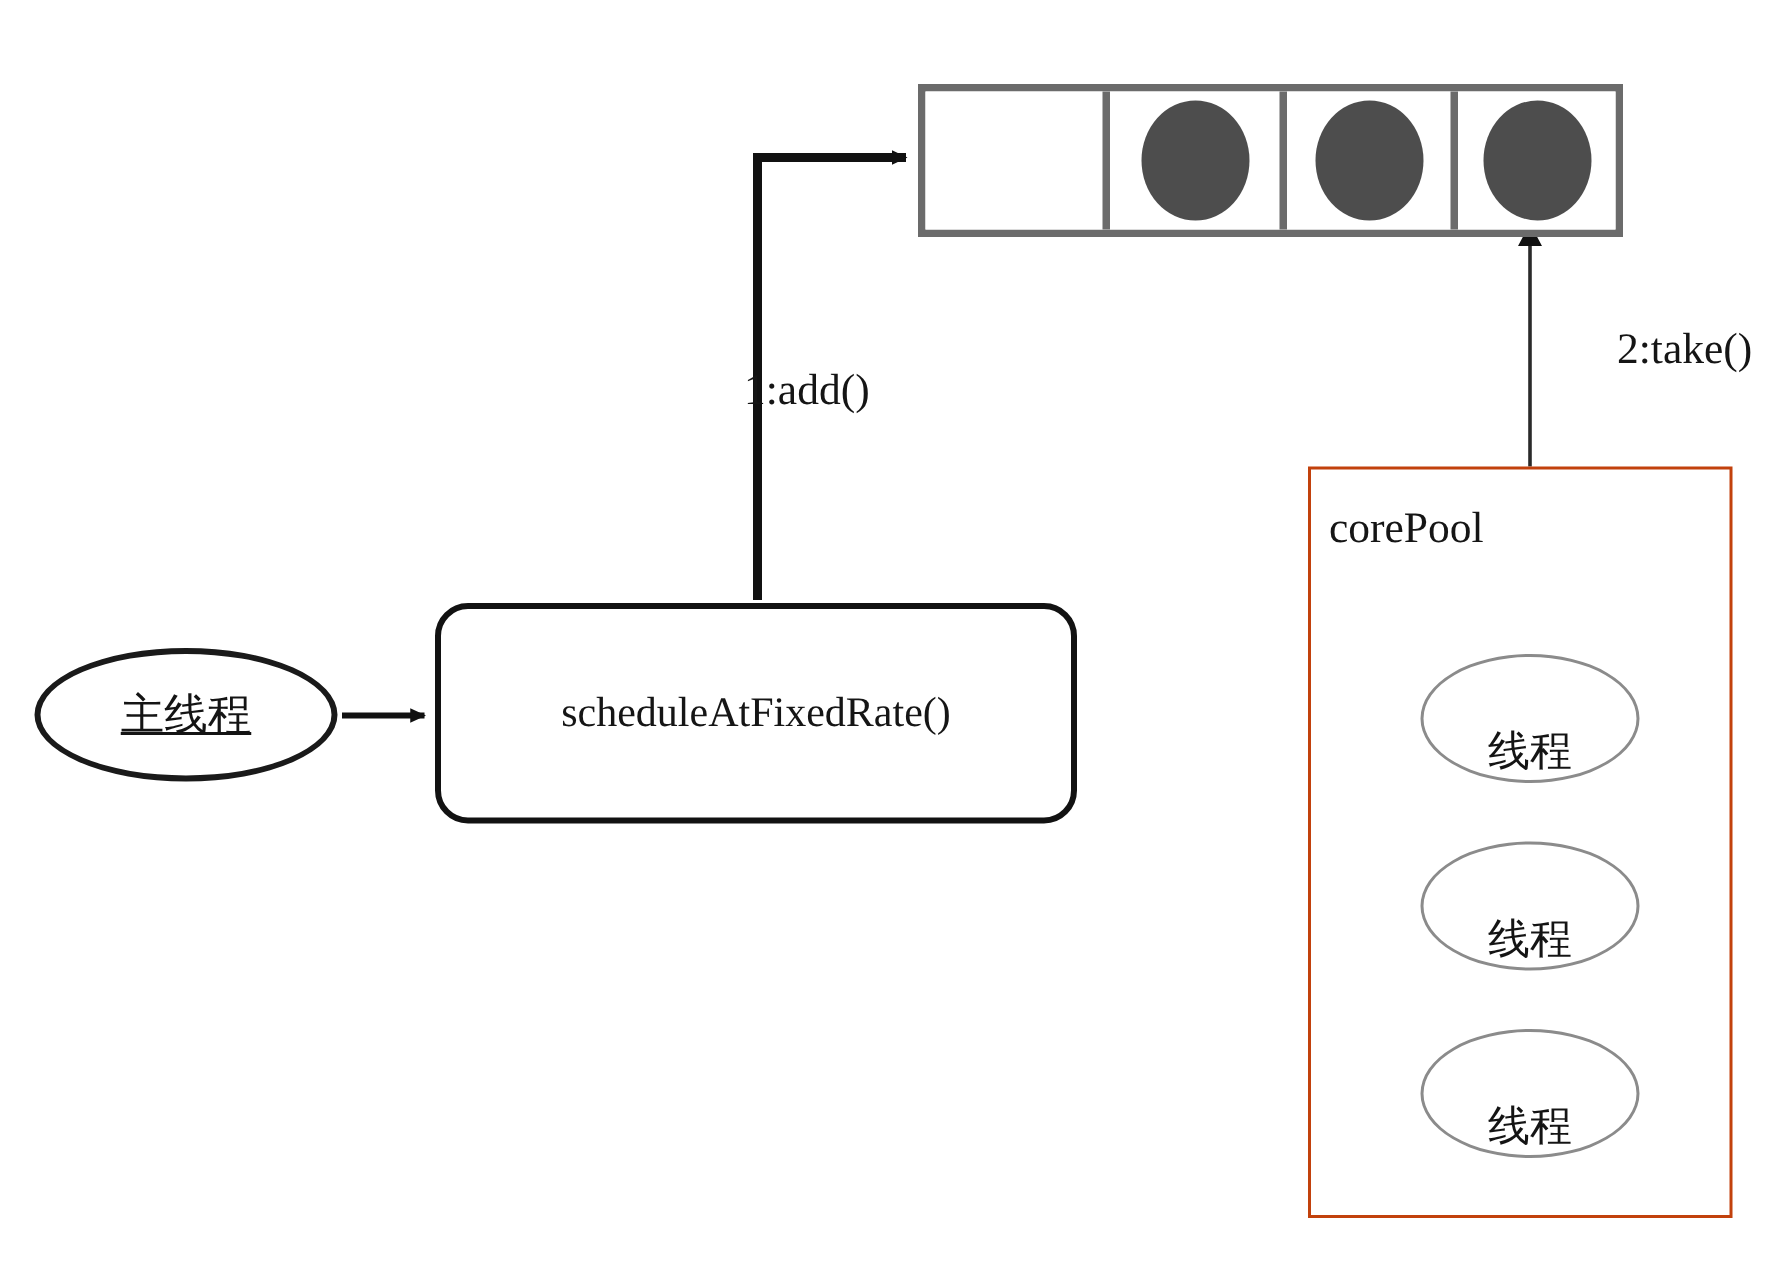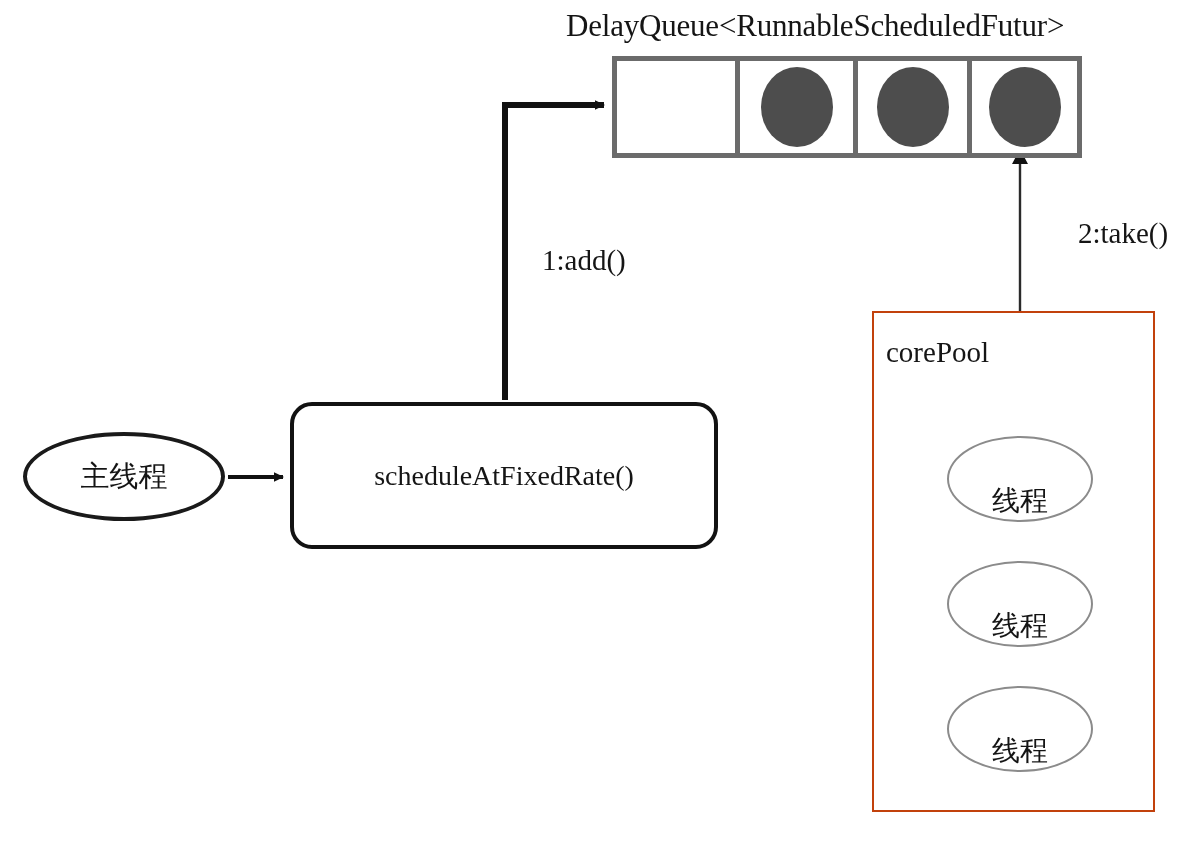--- a/index.html
+++ b/index.html
@@ -87,20 +87,21 @@
     height: 89px;
     box-sizing: border-box;
     border: 4px solid #1a1a1a;
     border-radius: 50%;
     background: #ffffff;
     display: flex;
     align-items: center;
     justify-content: center;
     font-size: 29px;
     color: #141414;
+    text-decoration: underline;
   }
 
   
   .schedule-box {
     position: absolute;
     left: 290px;
     top: 402px;
     width: 428px;
     height: 147px;
     box-sizing: border-box;
@@ -155,21 +156,21 @@
   .worker.w2 { top: 373px; }
 
   
   .edge-label {
     position: absolute;
     font-size: 29px;
     line-height: 34px;
     white-space: nowrap;
     color: #151515;
   }
-  .edge-label.add  { left: 542px; top: 243px; }
+  .edge-label.add  { left: 496px; top: 243px; }
   .edge-label.take { left: 1042px; top: 216px; margin-left: 36px; }
 </style>
 </head>
 <body>
 
 <div id="canvas">
 
   <svg id="edges" viewBox="0 0 1180 850" width="1180" height="850">
     <defs>
       <marker id="arrow-black" markerWidth="11" markerHeight="11" refX="9.5" refY="5.5" orient="auto" markerUnits="userSpaceOnUse">
@@ -186,21 +187,20 @@
 
     <g>
       <path d="M505,400 L505,105 L604,105" fill="none" stroke="#111111" stroke-width="6" stroke-linecap="butt" stroke-linejoin="miter" marker-end="url(#arrow-black)"></path>
     </g>
 
     <g>
       <path d="M1020,437 L1020,150" fill="none" stroke="#2a2a2a" stroke-width="2.4" marker-end="url(#arrow-thin)"></path>
     </g>
   </svg>
 
-  <div class="queue-title">DelayQueue&lt;RunnableScheduledFutur&gt;</div>
 
   <div class="queue-box">
     <div class="queue-cell c0"></div>
     <div class="queue-cell c1">
       <div class="task-dot"></div>
     </div>
     <div class="queue-cell c2">
       <div class="task-dot"></div>
     </div>
     <div class="queue-cell c3">

